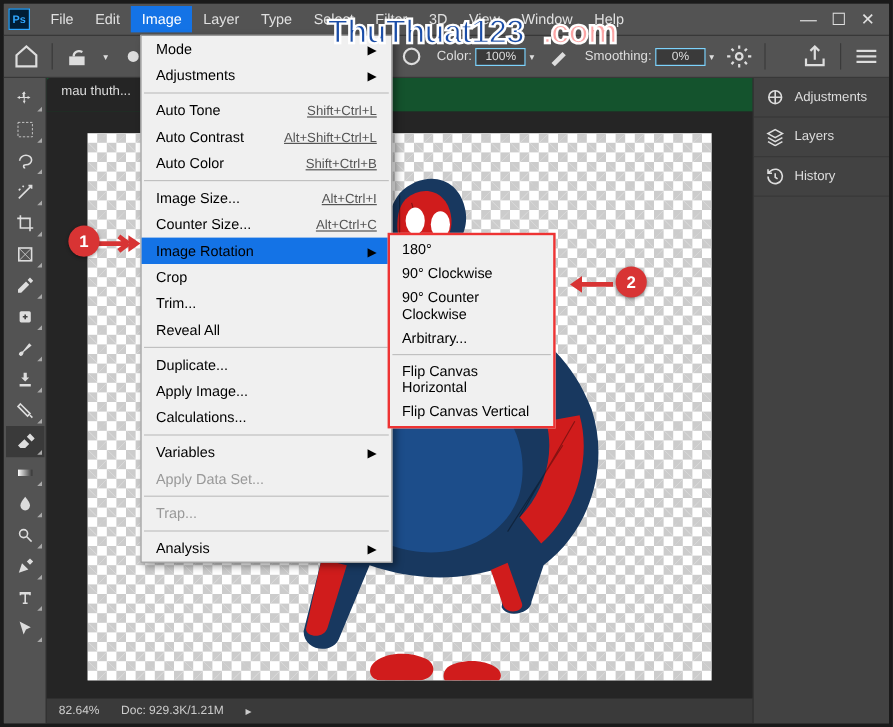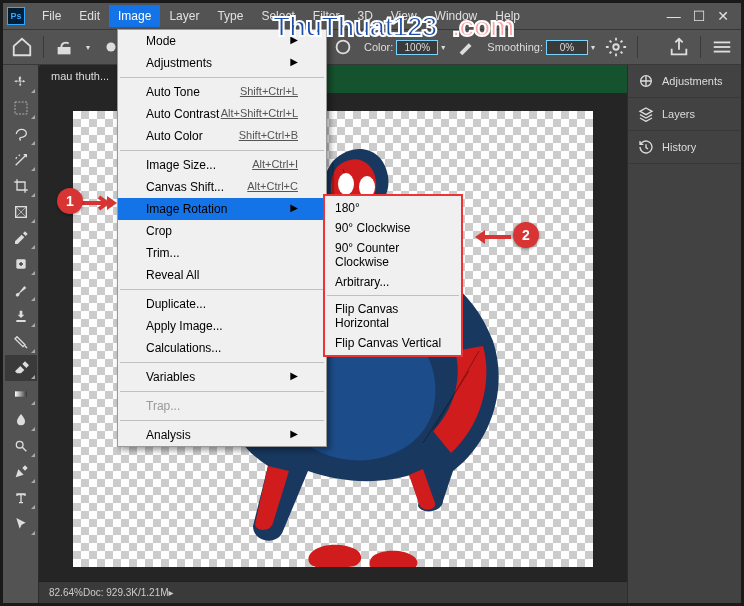--- a/index.html
+++ b/index.html
@@ -32,26 +32,26 @@
     linear-gradient(-45deg, #ccc 25%, transparent 25%),
     linear-gradient(45deg, transparent 75%, #ccc 75%),
     linear-gradient(-45deg, transparent 75%, #ccc 75%);
   background-size: 16px 16px;
   background-position: 0 0, 0 8px, 8px -8px, -8px 0;
   background-color: #fff;
   position: relative;
   overflow: hidden;
 }
 .figure { position: absolute; left: 0; top: 0; width: 100%; height: 100%; }
-.statusbar { height: 22px; background: #3a3a3a; border-top: 1px solid #222; display: flex; align-items: center; font-size: 10px; color: #ccc; padding: 0 10px; }
+.statusbar { height: 22px; background: #3a3a3a; border-top: 1px solid #222; display: flex; align-items: center; font-size: 10px; color: #ccc; padding: 0 10px; gap: 18px; }
 .panels { width: 114px; background: #424242; border-left: 1px solid #2c2c2c; display: flex; flex-direction: column; }
 .panel-item { display: flex; align-items: center; gap: 8px; padding: 8px 10px; color: #ddd; font-size: 11px; border-bottom: 1px solid #383838; }
 .panel-item svg { width: 16px; height: 16px; }
 .dropdown { position: absolute; left: 114px; top: 26px; width: 210px; background: #f0f0f0; border: 1px solid #999; box-shadow: 3px 3px 6px rgba(0,0,0,.4); z-index: 100; font-size: 12px; color: #000; }
-.dd-item { padding: 4px 28px; display: flex; justify-content: space-between; align-items: flex-start; white-space: nowrap; }
+.dd-item { padding: 4px 12px; display: flex; justify-content: space-between; align-items: flex-end; white-space: nowrap; }
 .dd-item.hl { background: #1473e6; color: #000000; }
 .dd-item.disabled { color: #999; }
 .dd-sep { height: 1px; background: #c0c0c0; margin: 3px 2px; }
 .dd-arrow { font-size: 10px; }
 .kbd { color: #555; font-size: 11px; text-decoration: underline; }
 .submenu { position: absolute; left: 320px; top: 191px; width: 140px; background: #f0f0f0; border: 2px solid #e33; z-index: 101; font-size: 12px; color: #000; padding: 2px 0; }
 .sub-item { padding: 3px 10px; }
 .marker { position: absolute; width: 26px; height: 26px; border-radius: 50%; color: #fff; font-weight: bold; font-size: 14px; display: flex; align-items: center; justify-content: center; z-index: 200; box-shadow: 0 1px 3px rgba(0,0,0,.4); }
 .marker.m1 { background: #d83434; left: 54px; top: 185px; }
 .marker.m2 { background: #d83434; left: 510px; top: 219px; }
@@ -367,21 +367,21 @@
       <div class="dd-item">
         <span>Auto Color</span>
         <span class="kbd">Shift+Ctrl+B</span>
       </div>
       <div class="dd-sep"></div>
       <div class="dd-item">
         <span>Image Size...</span>
         <span class="kbd">Alt+Ctrl+I</span>
       </div>
       <div class="dd-item">
-        <span>Canvas Shift...</span>
+        <span>Counter Size...</span>
         <span class="kbd">Alt+Ctrl+C</span>
       </div>
       <div class="dd-item hl">
         <span>Image Rotation</span>
         <span class="dd-arrow">▶</span>
       </div>
       <div class="dd-item">
         <span>Crop</span>
       </div>
       <div class="dd-item">
@@ -397,20 +397,23 @@
       <div class="dd-item">
         <span>Apply Image...</span>
       </div>
       <div class="dd-item">
         <span>Calculations...</span>
       </div>
       <div class="dd-sep"></div>
       <div class="dd-item">
         <span>Variables</span>
         <span class="dd-arrow">▶</span>
+      </div>
+      <div class="dd-item disabled">
+        <span>Apply Data Set...</span>
       </div>
       <div class="dd-sep"></div>
       <div class="dd-item disabled">
         <span>Trap...</span>
       </div>
       <div class="dd-sep"></div>
       <div class="dd-item">
         <span>Analysis</span>
         <span class="dd-arrow">▶</span>
       </div>

